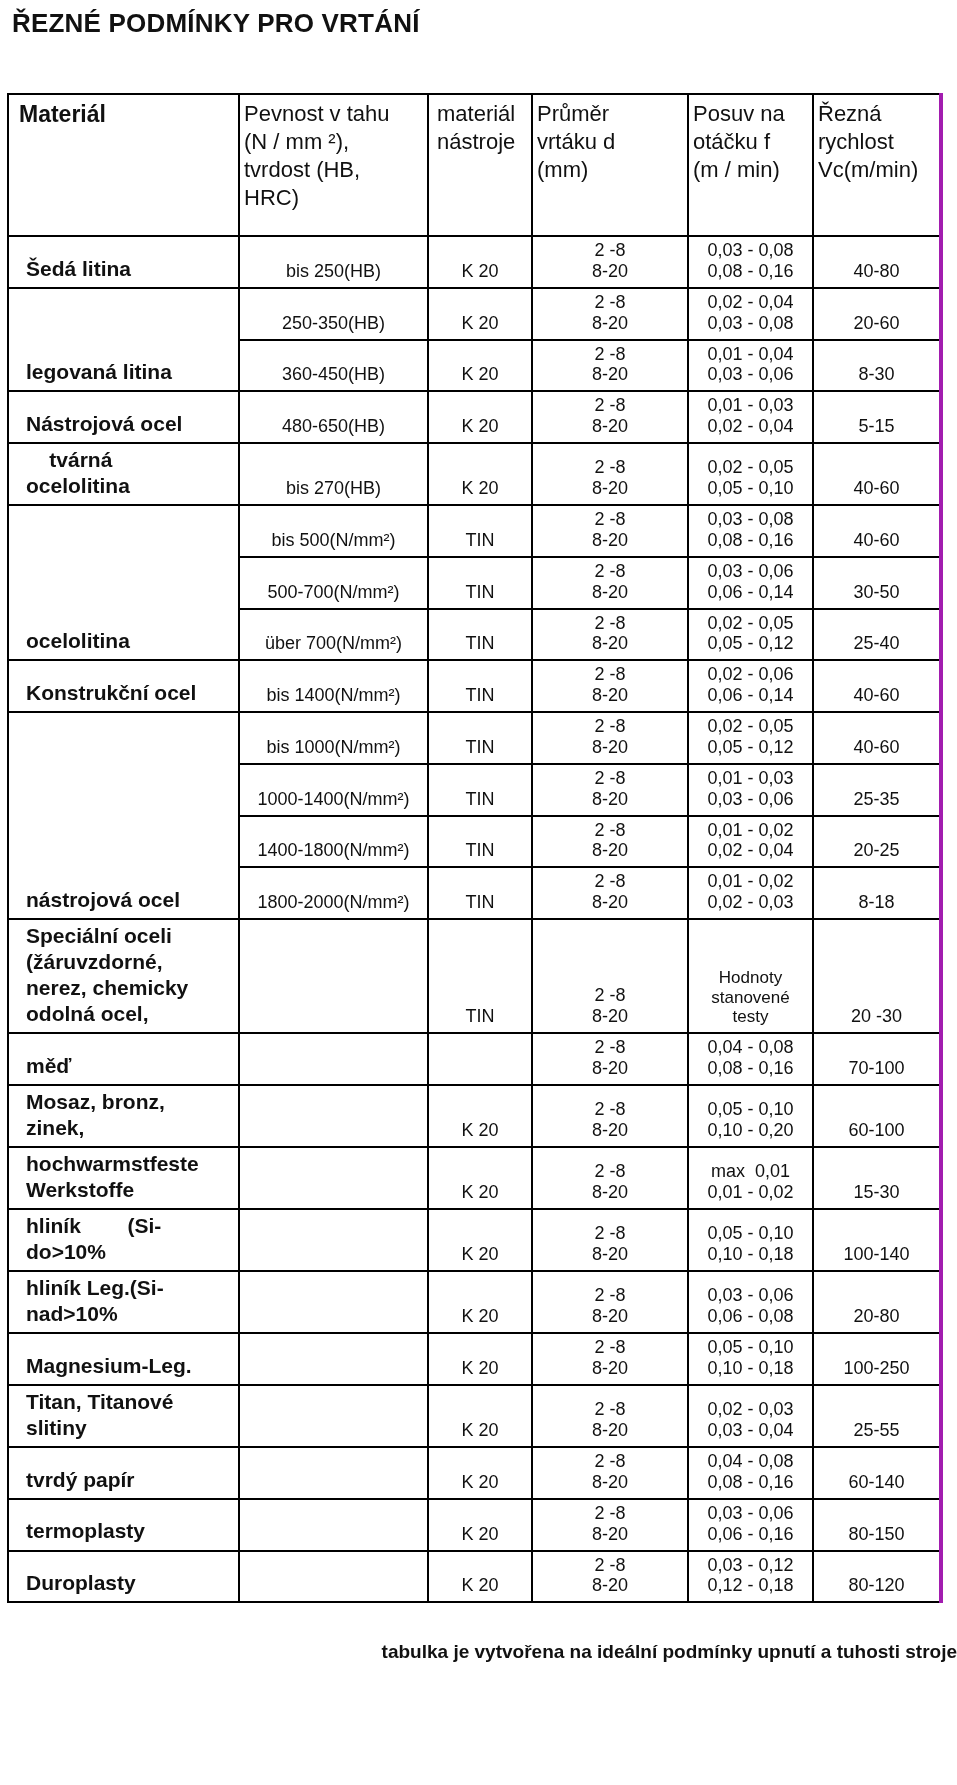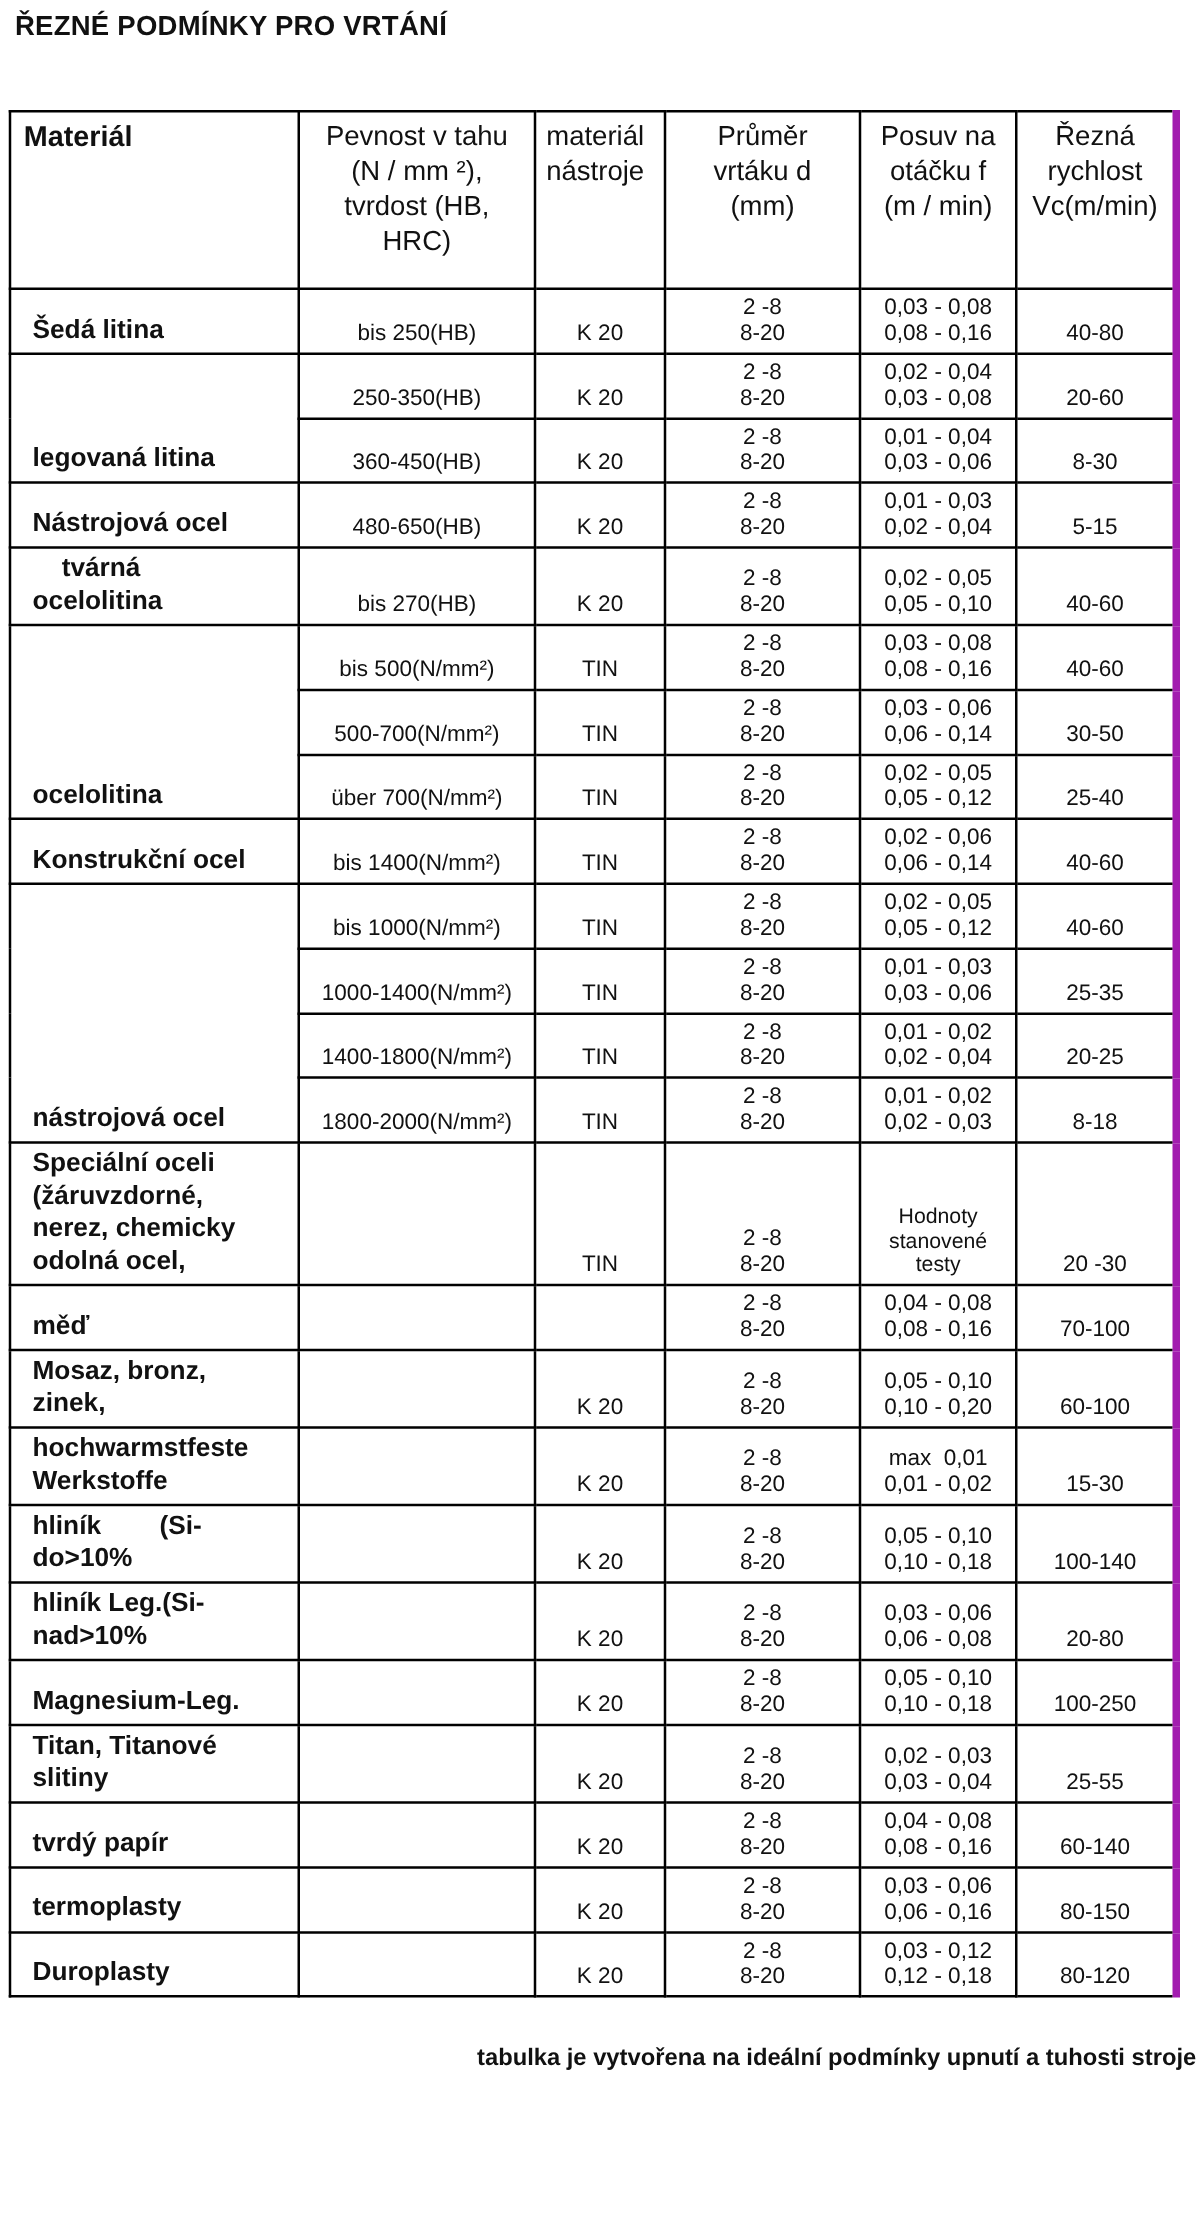--- a/index.html
+++ b/index.html
@@ -11,21 +11,21 @@
     color: #111111;
   }
   .page {
     position: relative;
     width: 957px;
     height: 1785px;
     overflow: hidden;
   }
   .title {
     margin: 8px 0 0 12px;
-    font-size: 22px;
+    font-size: 26px;
     font-weight: bold;
     letter-spacing: 0.2px;
     color: #111111;
   }
   table.cond {
     border-collapse: collapse;
     table-layout: fixed;
     width: 933px;
     margin: 54px 0 0 7px;
     border-radius: 25px;
@@ -33,28 +33,28 @@
   table.cond col.c0 { width: 231px; }
   table.cond col.c1 { width: 189px; }
   table.cond col.c2 { width: 104px; }
   table.cond col.c3 { width: 156px; }
   table.cond col.c4 { width: 125px; }
   table.cond col.c5 { width: 128px; }
   th, td {
     border: 2px solid #000000;
     overflow: hidden;
   }
-  th:last-child, td:last-child { border-right: 6px solid #a21caf; }
+  th:last-child, td:last-child { border-right: 4px solid #a21caf; }
   th {
     height: 131px;
     vertical-align: top;
     font-weight: normal;
     font-size: 22px;
     line-height: 1.28;
-    text-align: center;
+    text-align: left;
     padding: 5px 4px 4px;
     white-space: pre-wrap;
   }
   th.h-material {
     text-align: left;
     font-weight: bold;
     font-size: 23px;
     padding-left: 10px;
   }
   th.h-tool {

